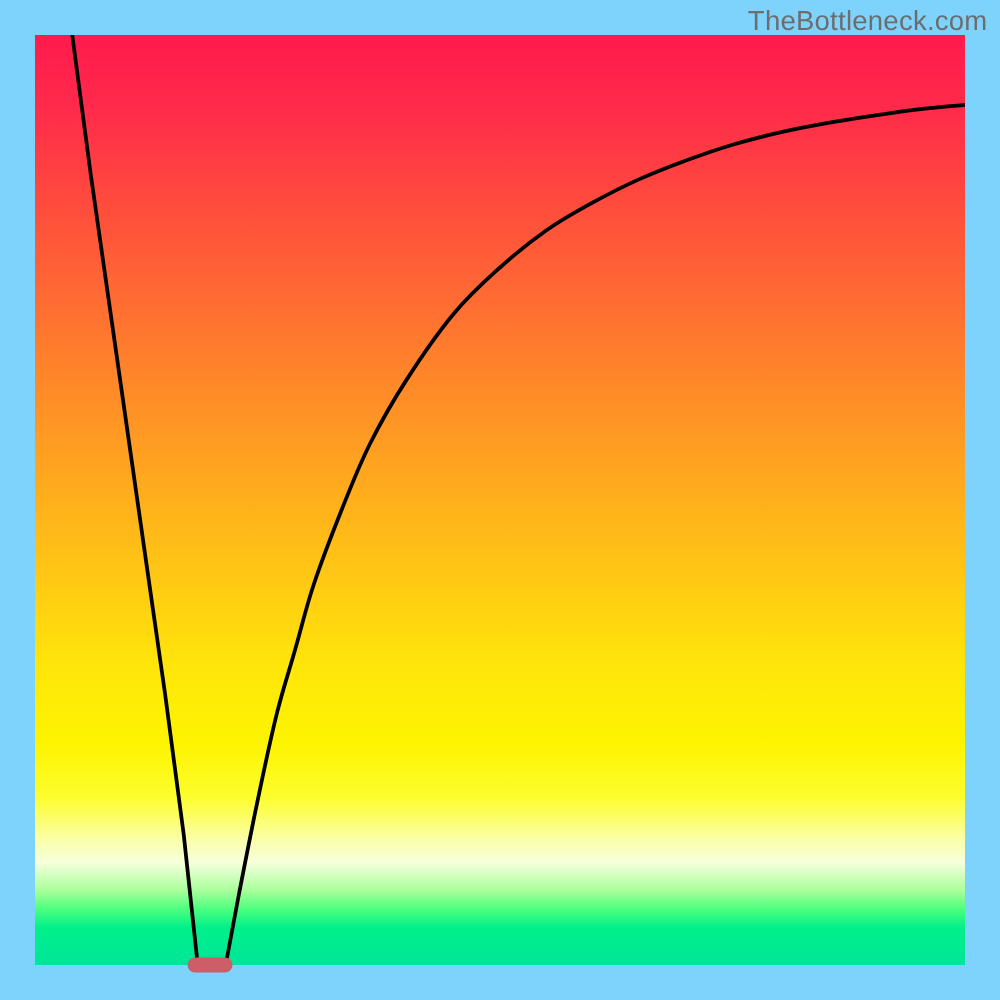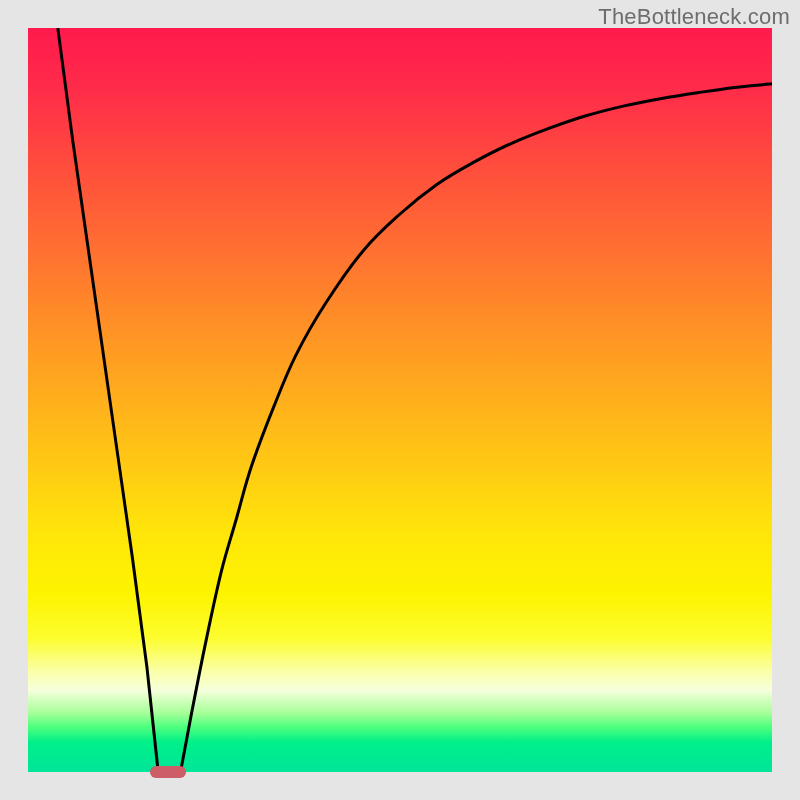--- a/index.html
+++ b/index.html
@@ -8,21 +8,21 @@
     width: 800px;
     height: 800px;
     background: #000;
     overflow: hidden;
     font-family: Arial, Helvetica, sans-serif;
   }
   .outer {
     position: relative;
     width: 800px;
     height: 800px;
-    background: #e5e5e5;
+    background: #7dd3fc;
   }
   .plot-area {
     position: absolute;
     left: 28px;
     top: 28px;
     width: 744px;
     height: 744px;
     
     background: linear-gradient(
       to bottom,

